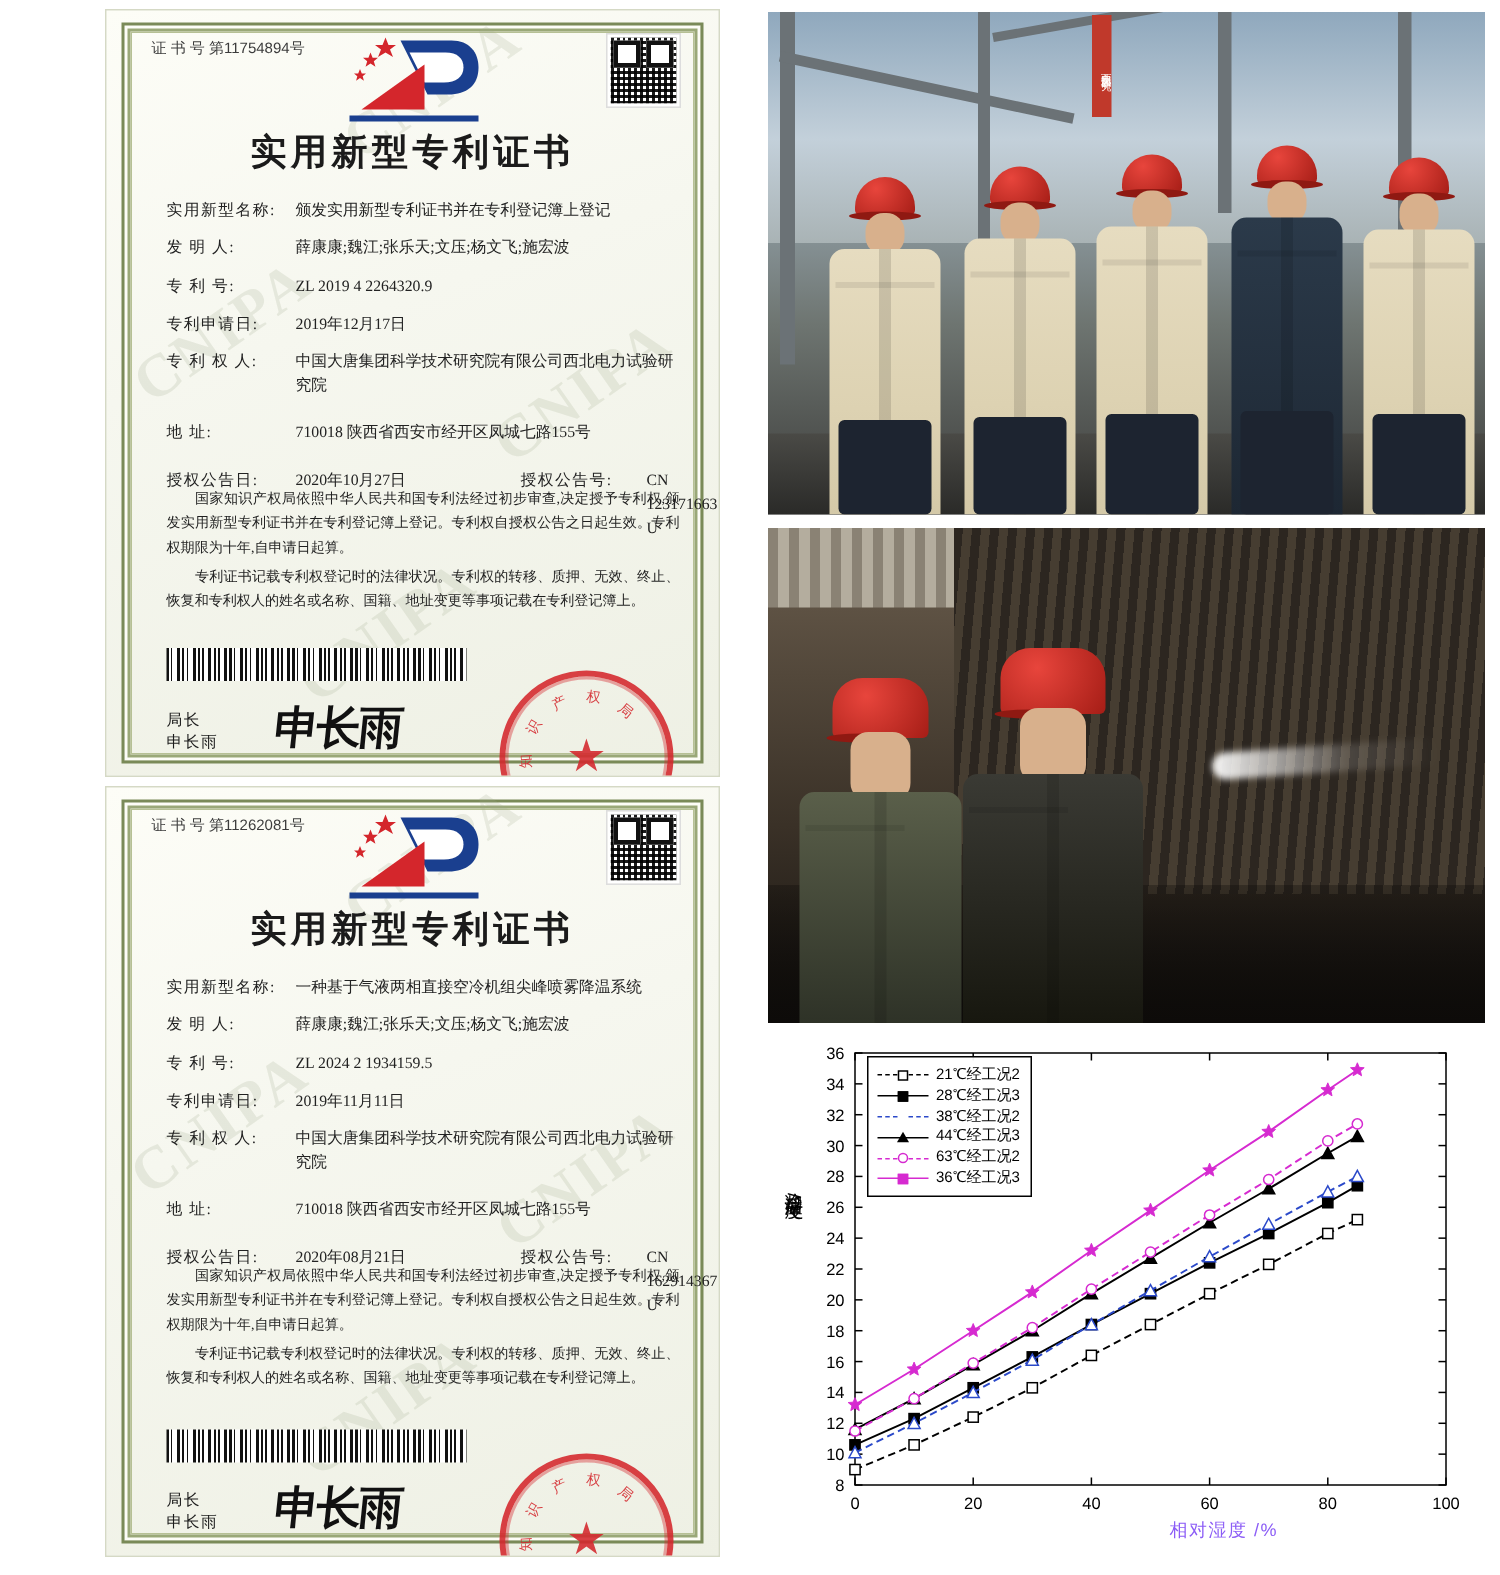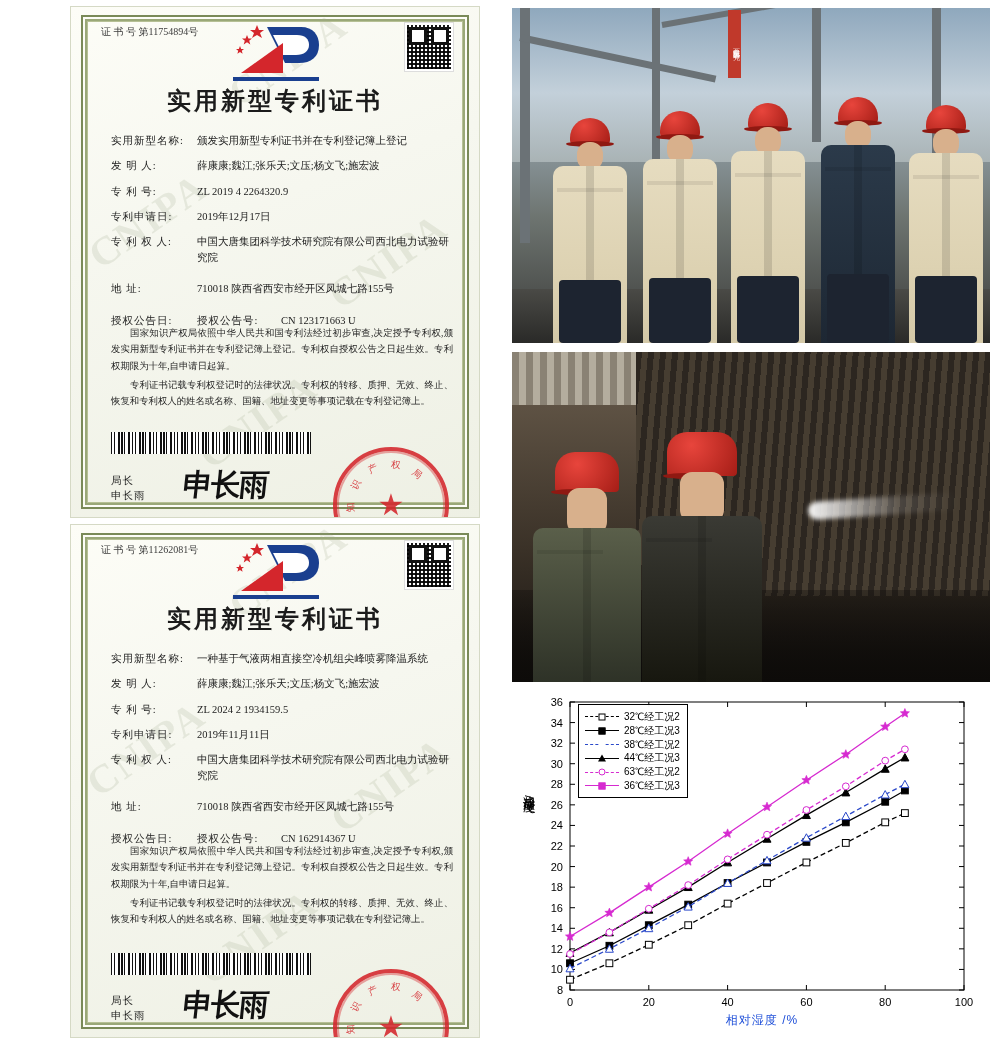--- a/index.html
+++ b/index.html
@@ -51,21 +51,21 @@
     pointer-events: none;
     user-select: none;
     white-space: nowrap;
   }
   .cert-topline {
     position: absolute;
     top: 18px;
     left: 30px;
     font-size: 10px;
     color: #3c3c3c;
-    font-family: Liberation Serif, serif;
+    font-family: Liberation Sans, sans-serif;
   }
   .cert-logo {
     position: absolute;
     top: 14px;
     left: 50%;
     transform: translateX(-50%);
     width: 96px;
     height: 62px;
   }
   .qr {
@@ -271,22 +271,22 @@
     position:absolute;
     writing-mode: vertical-rl;
     font-size: 12px;
     letter-spacing: 1px;
     color:#000;
   }
   .axis-label-x {
     position:absolute;
     font-size: 12px;
     letter-spacing: 1px;
-    color:#1d4ed8;
-    text-align:center;
+    color:#8b5cf6;
+    text-align:right;
   }
 </style>
 </head>
 <body>
 
 <div class="page">
 
   <div class="cert" id="cert-1" style="left:70px; top:6px; width:408px; height:510px;">
     <div class="cert-inner-border"></div>
     <div class="cert-inner-border2"></div>
@@ -336,20 +336,21 @@
       <div class="f-row" style="margin-bottom:14px;">
         <div class="f-label">专 利 权 人:</div>
         <div class="f-val">中国大唐集团科学技术研究院有限公司西北电力试验研究院</div>
       </div>
       <div class="f-row" style="margin-bottom:16px;">
         <div class="f-label">地 址:</div>
         <div class="f-val">710018 陕西省西安市经开区凤城七路155号</div>
       </div>
       <div class="f-row two">
         <div class="f-label">授权公告日:</div>
+        <div class="f-val">2020年10月27日</div>
         <div class="f-label2">授权公告号:</div>
         <div class="f-val2">CN 123171663 U</div>
       </div>
     </div>
 
     <div class="cert-para" style="top:318px;">国家知识产权局依照中华人民共和国专利法经过初步审查,决定授予专利权,颁发实用新型专利证书并在专利登记簿上登记。专利权自授权公告之日起生效。专利权期限为十年,自申请日起算。</div>
     <div class="cert-para" style="top:370px;">专利证书记载专利权登记时的法律状况。专利权的转移、质押、无效、终止、恢复和专利权人的姓名或名称、国籍、地址变更等事项记载在专利登记簿上。</div>
 
     <div class="barcode" style="top:425px;"></div>
 
@@ -421,20 +422,21 @@
       <div class="f-row" style="margin-bottom:14px;">
         <div class="f-label">专 利 权 人:</div>
         <div class="f-val">中国大唐集团科学技术研究院有限公司西北电力试验研究院</div>
       </div>
       <div class="f-row" style="margin-bottom:16px;">
         <div class="f-label">地 址:</div>
         <div class="f-val">710018 陕西省西安市经开区凤城七路155号</div>
       </div>
       <div class="f-row two">
         <div class="f-label">授权公告日:</div>
+        <div class="f-val">2020年08月21日</div>
         <div class="f-label2">授权公告号:</div>
         <div class="f-val2">CN 162914367 U</div>
       </div>
     </div>
 
     <div class="cert-para" style="top:318px;">国家知识产权局依照中华人民共和国专利法经过初步审查,决定授予专利权,颁发实用新型专利证书并在专利登记簿上登记。专利权自授权公告之日起生效。专利权期限为十年,自申请日起算。</div>
     <div class="cert-para" style="top:370px;">专利证书记载专利权登记时的法律状况。专利权的转移、质押、无效、终止、恢复和专利权人的姓名或名称、国籍、地址变更等事项记载在专利登记簿上。</div>
 
     <div class="barcode" style="top:428px;"></div>
 
@@ -771,21 +773,21 @@
         <g>
           <polygon points="392.9,18.514285714285744 394.1696161449517,21.566809006435857 397.4650712782167,21.831004141285998 394.9542820751975,23.98176242213563 395.72136921100383,27.197567287285494 392.9,25.474285714285745 390.0786307889961,27.197567287285494 390.84571792480244,23.98176242213563 388.3349287217832,21.831004141285998 391.63038385504825,21.566809006435857" fill="#d62ad0" stroke="#d62ad0" stroke-width="0.6"></polygon>
         </g>
       </svg>
     <div class="legend-box" id="chart-legend" style="left:66px; top:14px;">
         <div class="legend-row">
           <span class="legend-swatch">
             <i style="border-top-color: rgb(0, 0, 0); border-top-style: dashed;"></i>
             <b style="background: rgb(255, 255, 255); border: 1px solid rgb(0, 0, 0);"></b>
           </span>
-          <span>32℃经工况2</span>
+          <span>21℃经工况2</span>
         </div>
         <div class="legend-row">
           <span class="legend-swatch">
             <i style="border-top-color: rgb(0, 0, 0); border-top-style: solid;"></i>
             <b style="background: rgb(0, 0, 0); border: 1px solid rgb(0, 0, 0);"></b>
           </span>
           <span>28℃经工况3</span>
         </div>
         <div class="legend-row">
           <span class="legend-swatch">

